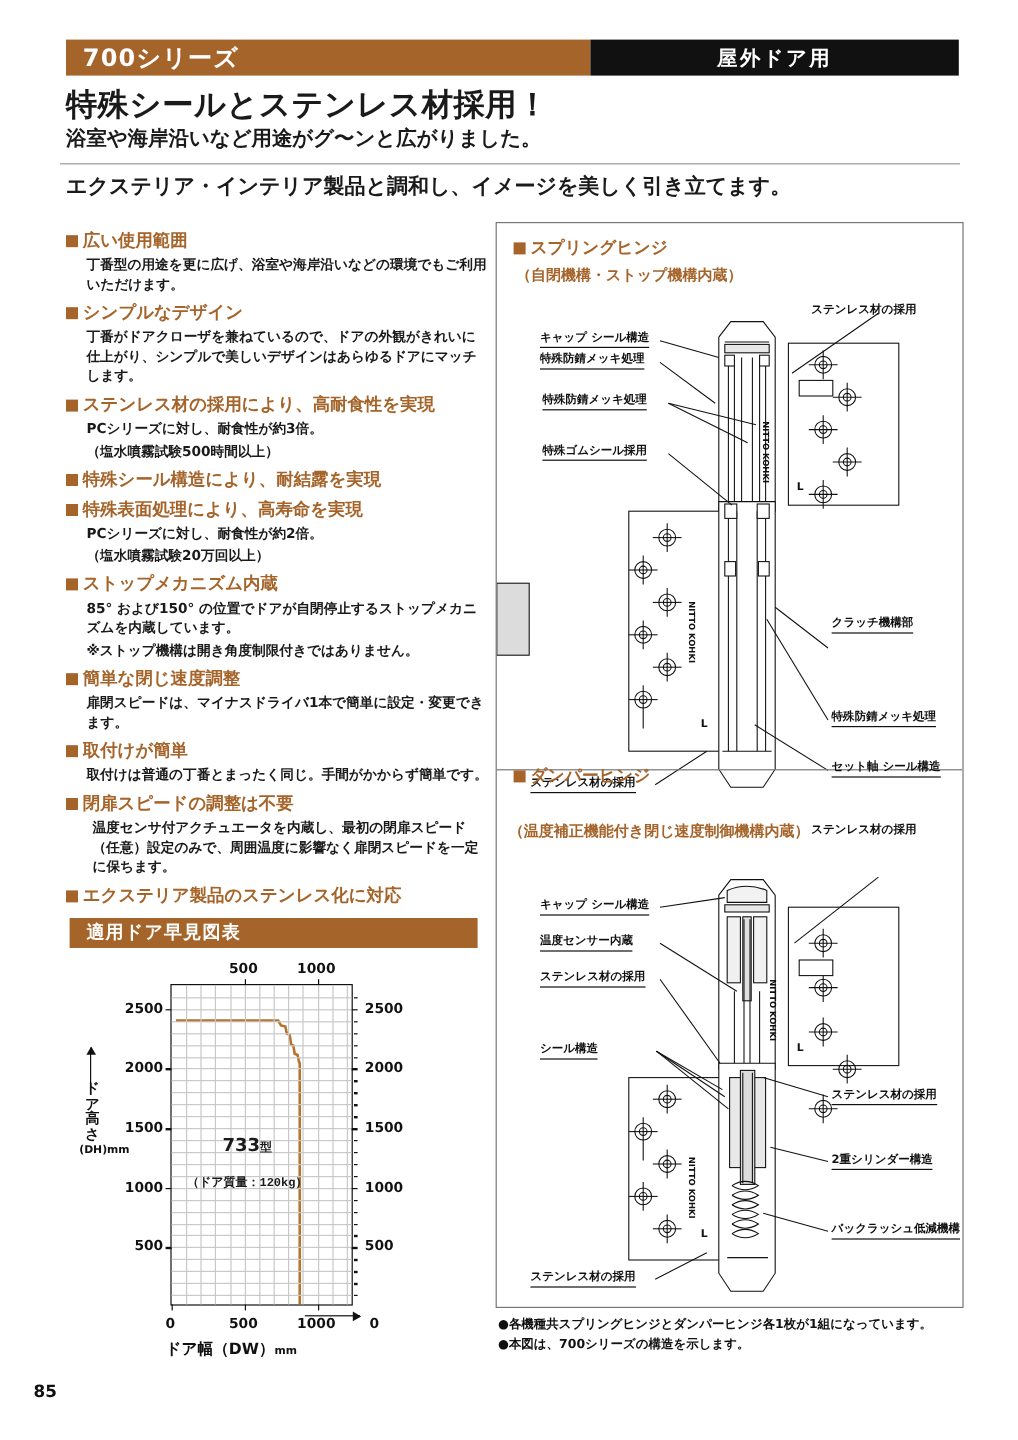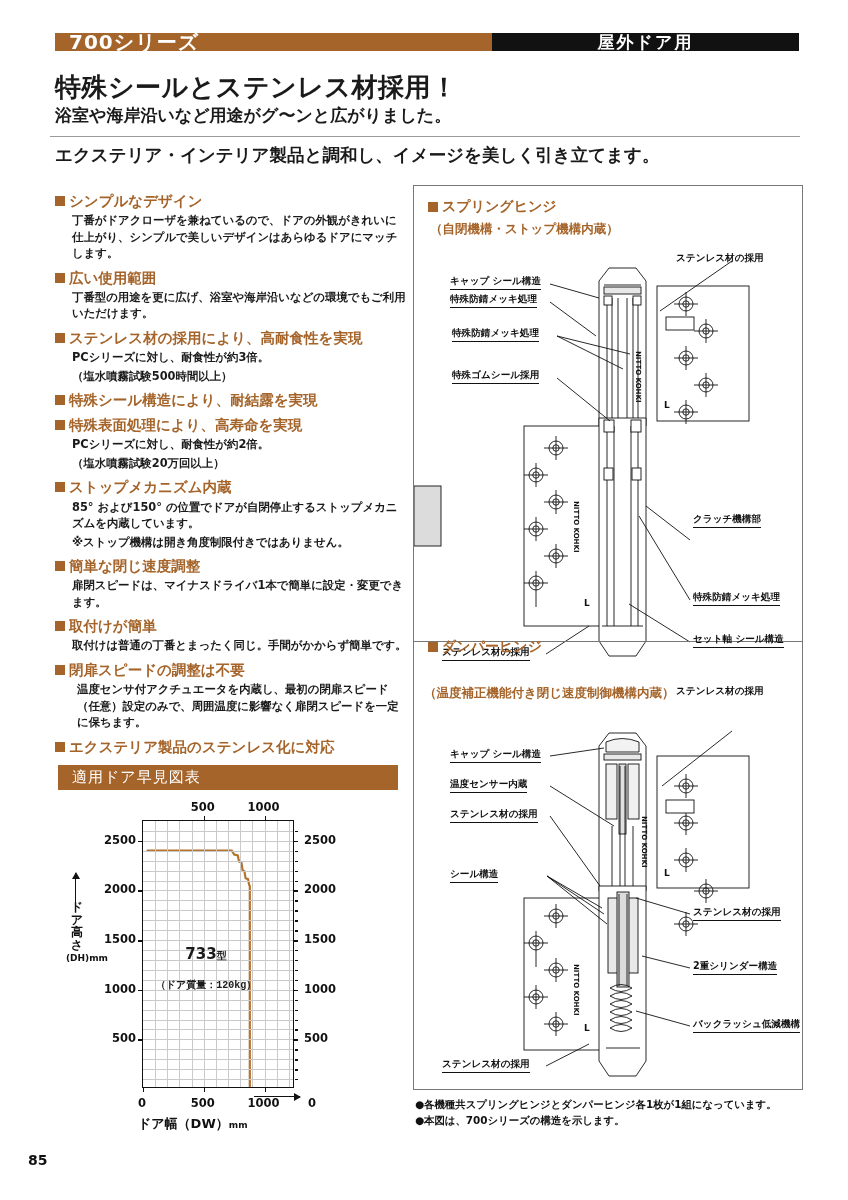--- a/index.html
+++ b/index.html
@@ -5,42 +5,42 @@
   * { box-sizing: border-box; margin: 0; padding: 0; }
   html, body { background: #ffffff; }
   body {
     width: 848px; height: 1200px; position: relative;
     font-family: "DejaVu Sans", "Liberation Sans", sans-serif;
     color: #1a1a1a; overflow: hidden;
   }
   .page { position: absolute; inset: 0; }
 
   
-  .hdr-bars { position: absolute; left: 55px; top: 33px; width: 744px; height: 18px; display: flex; justify-content: space-between; }
+  .hdr-bars { position: absolute; left: 55px; top: 33px; width: 744px; height: 30px; display: flex; justify-content: space-between; }
   .hdr-series { background: #a5642a; color: #fff; width: 437px; display: flex; align-items: center; padding-left: 14px;
                 font-size: 20px; font-weight: bold; letter-spacing: 1px; }
   .hdr-use { background: #111; color: #fff; flex: 1; display: flex; align-items: center; justify-content: center;
              font-size: 17px; font-weight: bold; letter-spacing: 2px; }
 
   .headline { position: absolute; left: 55px; top: 70px; font-size: 26px; font-weight: bold; letter-spacing: 0.5px; color: #1a1a1a; }
   .subheadline { position: absolute; left: 55px; top: 104px; font-size: 17px; font-weight: bold; color: #1a1a1a; }
   .rule { position: absolute; left: 50px; top: 136px; width: 750px; height: 1px; background: #9a9a9a; }
   .tagline { position: absolute; left: 55px; top: 143px; font-size: 17.5px; font-weight: bold; color: #1a1a1a; }
 
   
   .features { position: absolute; left: 55px; top: 192px; width: 352px; }
   .feat { margin-bottom: 7px; }
   .feat-head { display: flex; align-items: flex-start; color: #a5642a; font-weight: bold; font-size: 14.5px; line-height: 1.25; }
   .sq { display: inline-block; width: 10px; height: 10px; background: #a5642a; margin-right: 4px; margin-top: 4px; flex: none; }
   .feat-body { font-size: 11.4px; line-height: 1.45; color: #1a1a1a; padding-left: 17px; margin-top: 2px; font-weight: bold; }
   .feat-body.indent2 { padding-left: 22px; }
 
   
   .chart-title-bar { position: absolute; left: 58px; top: 765px; width: 340px; height: 25px; background: #a5642a;
-                     color: #fff; font-size: 15px; font-weight: normal; display: flex; align-items: center; padding-left: 14px; letter-spacing: 1px; }
+                     color: #fff; font-size: 15px; font-weight: bold; display: flex; align-items: center; padding-left: 14px; letter-spacing: 1px; }
   .chart-wrap { position: absolute; left: 58px; top: 795px; width: 345px; height: 345px; }
   .plot { position: absolute; left: 84px; top: 25px; width: 152px; height: 268px; border: 1.6px solid #111; background: #fff; }
   .grid-v, .grid-h { position: absolute; background: #c9c9c9; }
   .grid-v { width: 1px; top: 0; bottom: 0; }
   .grid-h { height: 1px; left: 0; right: 0; }
   .curve { position: absolute; left: 0; top: 0; width: 100%; height: 100%; }
   .tick { position: absolute; background: #111; }
   .tk-l { width: 5px; height: 1.4px; left: -5px; }
   .tk-r { width: 5px; height: 1.4px; right: -5px; }
   .tk-t { height: 5px; width: 1.4px; top: -5px; }
@@ -86,30 +86,30 @@
   </div>
   <div class="headline">特殊シールとステンレス材採用！</div>
   <div class="subheadline">浴室や海岸沿いなど用途がグ〜ンと広がりました。</div>
   <div class="rule"></div>
   <div class="tagline">エクステリア・インテリア製品と調和し、イメージを美しく引き立てます。</div>
 
   <div class="features">
     <div class="feat">
       <div class="feat-head">
         <span class="sq"></span>
+        <span>広い使用範囲</span>
+        </div>
+      <div class="feat-body">丁番型の用途を更に広げ、浴室や海岸沿いなどの環境でもご利用いただけます。</div>
+    </div>
+    <div class="feat">
+      <div class="feat-head">
+        <span class="sq"></span>
         <span>シンプルなデザイン</span>
         </div>
       <div class="feat-body">丁番がドアクローザを兼ねているので、ドアの外観がきれいに仕上がり、シンプルで美しいデザインはあらゆるドアにマッチします。</div>
-    </div>
-    <div class="feat">
-      <div class="feat-head">
-        <span class="sq"></span>
-        <span>広い使用範囲</span>
-        </div>
-      <div class="feat-body">丁番型の用途を更に広げ、浴室や海岸沿いなどの環境でもご利用いただけます。</div>
     </div>
     <div class="feat">
       <div class="feat-head">
         <span class="sq"></span>
         <span>ステンレス材の採用により、高耐食性を実現</span>
         </div>
       <div class="feat-body">PCシリーズに対し、耐食性が約3倍。</div>
       <div class="feat-body">（塩水噴霧試験500時間以上）</div>
     </div>
     <div class="feat">

